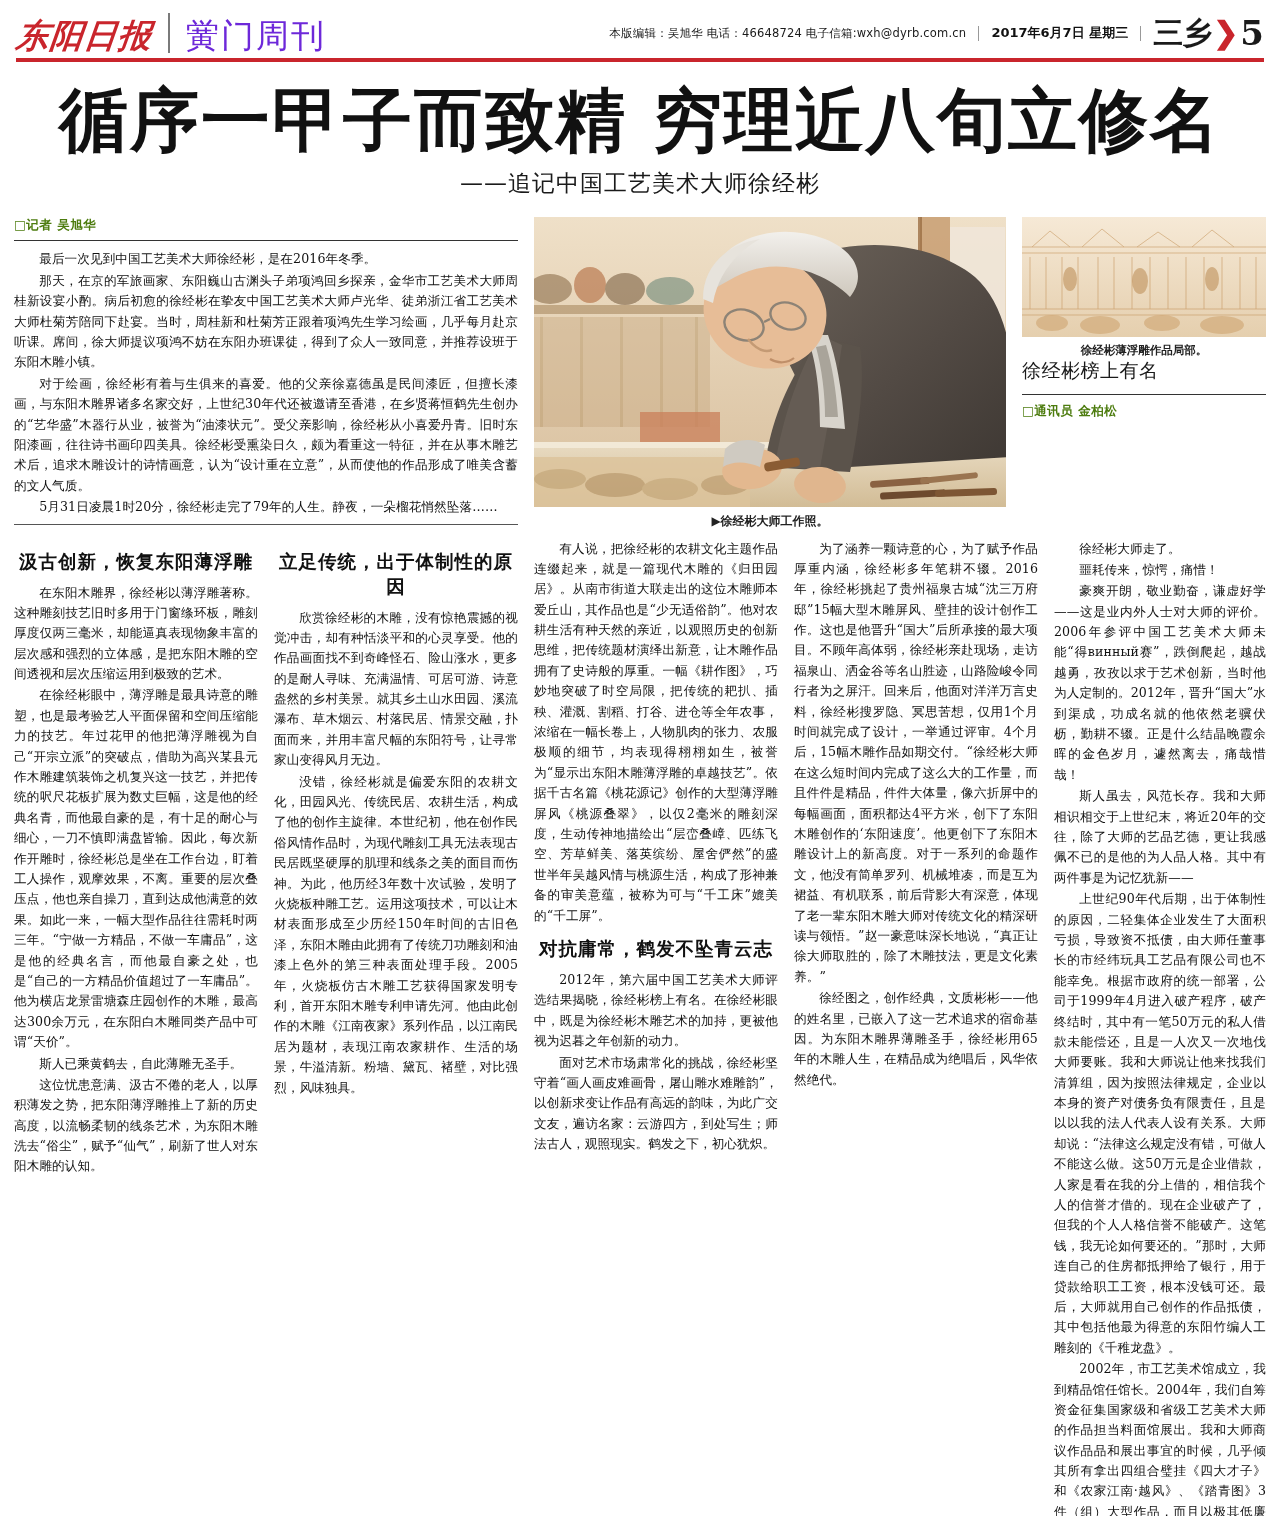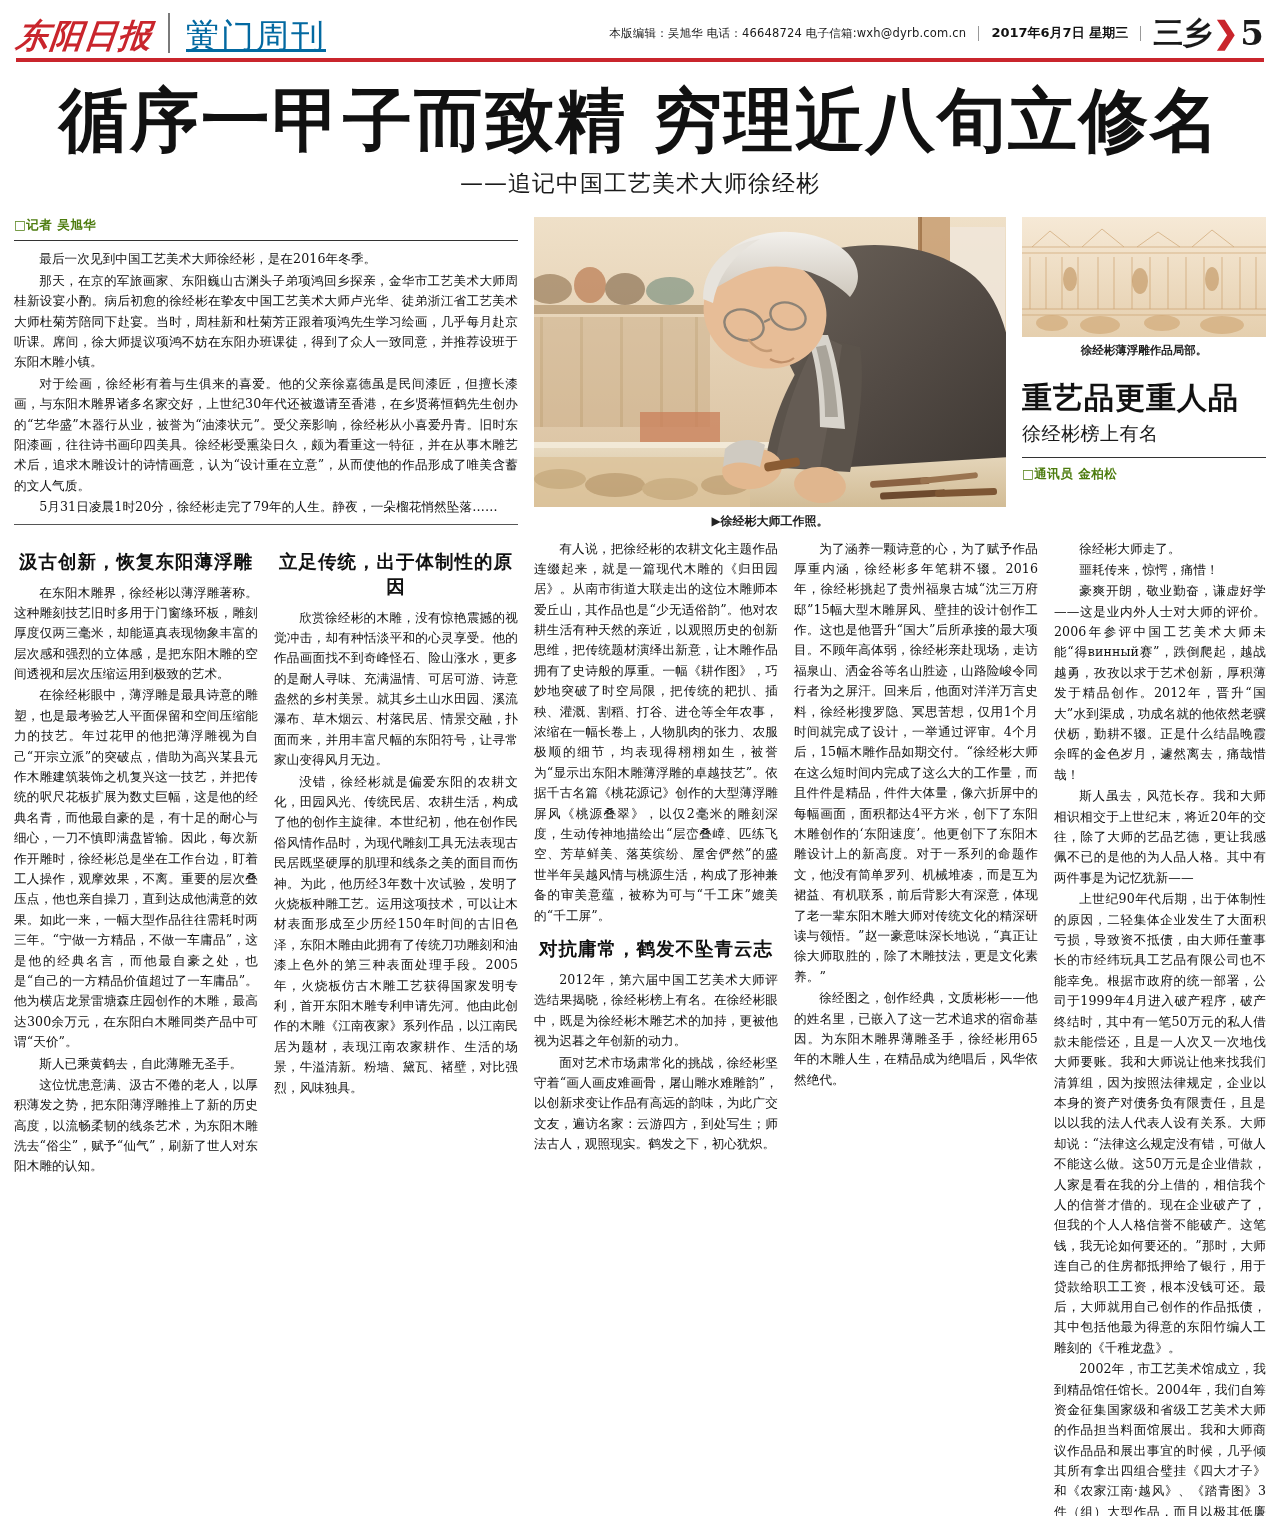--- a/index.html
+++ b/index.html
@@ -23,23 +23,22 @@
   .mast-left { display:flex; align-items:flex-end; gap:10px; }
   .mast-logo {
     font-family:"DejaVu Serif","Liberation Serif",serif;
     font-size:33px; font-weight:bold; color:#c9252c;
     font-style:italic; letter-spacing:1px; line-height:1;
     transform:skewX(-6deg); padding-bottom:4px;
   }
   .mast-div { width:2px; height:40px; background:#7a7a7a; margin:0 6px 3px 6px; }
   .mast-sub {
     font-family:"DejaVu Serif","Liberation Serif",serif;
-    font-size:33px; color:#0369a1; line-height:1; padding-bottom:4px;
+    font-size:33px; color:#6d28d9; line-height:1; padding-bottom:4px;
     letter-spacing:2px;
-    text-decoration:underline;
   }
   .mast-right { display:flex; align-items:center; gap:12px; padding-bottom:6px; }
   .mast-meta {
     font-size:11.5px; color:#1a1a1a; letter-spacing:.2px; white-space:nowrap;
   }
   .mast-vbar { width:1px; height:15px; background:#999; }
   .mast-date { font-size:13px; font-weight:bold; white-space:nowrap; }
   .mast-section {
     display:flex; align-items:center; gap:2px;
     font-family:"DejaVu Serif","Liberation Serif",serif;
@@ -304,21 +303,20 @@
               </g>
               <g fill="#bb8b53" opacity="0.55">
                 <ellipse cx="48" cy="62" rx="7" ry="12"></ellipse>
                 <ellipse cx="118" cy="64" rx="8" ry="13"></ellipse>
                 <ellipse cx="190" cy="62" rx="7" ry="12"></ellipse>
               </g>
             </svg>
           </div>
           <div class="cap-right">徐经彬薄浮雕作品局部。</div>
 
-          <div class="side-head">重艺品更重人品</div>
           <div class="side-sub">徐经彬榜上有名</div>
           <div class="hr-thin"></div>
           <div class="byline">□通讯员  金柏松</div>
         </div>
       </div>
     </div>
   </div>
 
   <div style="display:grid; grid-template-columns:244px 244px 244px 244px 1fr; gap:0 16px; margin-top:6px;">
 
@@ -344,21 +342,21 @@
     </div>
 
     <div class="colwrap">
       <p class="body">为了涵养一颗诗意的心，为了赋予作品厚重内涵，徐经彬多年笔耕不辍。2016年，徐经彬挑起了贵州福泉古城“沈三万府邸”15幅大型木雕屏风、壁挂的设计创作工作。这也是他晋升“国大”后所承接的最大项目。不顾年高体弱，徐经彬亲赴现场，走访福泉山、洒金谷等名山胜迹，山路险峻令同行者为之屏汗。回来后，他面对洋洋万言史料，徐经彬搜罗隐、冥思苦想，仅用1个月时间就完成了设计，一举通过评审。4个月后，15幅木雕作品如期交付。“徐经彬大师在这么短时间内完成了这么大的工作量，而且件件是精品，件件大体量，像六折屏中的每幅画面，面积都达4平方米，创下了东阳木雕创作的‘东阳速度’。他更创下了东阳木雕设计上的新高度。对于一系列的命题作文，他没有简单罗列、机械堆凑，而是互为裙益、有机联系，前后背影大有深意，体现了老一辈东阳木雕大师对传统文化的精深研读与领悟。”赵一豪意味深长地说，“真正让徐大师取胜的，除了木雕技法，更是文化素养。”</p>
       <p class="body">徐经图之，创作经典，文质彬彬——他的姓名里，已嵌入了这一艺术追求的宿命基因。为东阳木雕界薄雕圣手，徐经彬用65年的木雕人生，在精品成为绝唱后，风华依然绝代。</p>
     </div>
 
     <div class="colwrap">
       <p class="body">徐经彬大师走了。</p>
       <p class="body">噩耗传来，惊愕，痛惜！</p>
-      <p class="body">豪爽开朗，敬业勤奋，谦虚好学——这是业内外人士对大师的评价。2006年参评中国工艺美术大师未能“得винный赛”，跌倒爬起，越战越勇，孜孜以求于艺术创新，厚积薄发于精品创作。2012年，晋升“国大”水到渠成，功成名就的他依然老骥伏枥，勤耕不辍。正是什么结晶晚霞余晖的金色岁月，遽然离去，痛哉惜哉！</p>
+      <p class="body">豪爽开朗，敬业勤奋，谦虚好学——这是业内外人士对大师的评价。2006年参评中国工艺美术大师未能“得винный赛”，跌倒爬起，越战越勇，孜孜以求于艺术创新，当时他为人定制的。2012年，晋升“国大”水到渠成，功成名就的他依然老骥伏枥，勤耕不辍。正是什么结晶晚霞余晖的金色岁月，遽然离去，痛哉惜哉！</p>
       <p class="body">斯人虽去，风范长存。我和大师相识相交于上世纪末，将近20年的交往，除了大师的艺品艺德，更让我感佩不已的是他的为人品人格。其中有两件事是为记忆犹新——</p>
       <p class="body">上世纪90年代后期，出于体制性的原因，二轻集体企业发生了大面积亏损，导致资不抵债，由大师任董事长的市经纬玩具工艺品有限公司也不能幸免。根据市政府的统一部署，公司于1999年4月进入破产程序，破产终结时，其中有一笔50万元的私人借款未能偿还，且是一人次又一次地伐大师要账。我和大师说让他来找我们清算组，因为按照法律规定，企业以本身的资产对债务负有限责任，且是以以我的法人代表人设有关系。大师却说：“法律这么规定没有错，可做人不能这么做。这50万元是企业借款，人家是看在我的分上借的，相信我个人的信誉才借的。现在企业破产了，但我的个人人格信誉不能破产。这笔钱，我无论如何要还的。”那时，大师连自己的住房都抵押给了银行，用于贷款给职工工资，根本没钱可还。最后，大师就用自己创作的作品抵债，其中包括他最为得意的东阳竹编人工雕刻的《千稚龙盘》。</p>
       <p class="body">2002年，市工艺美术馆成立，我到精品馆任馆长。2004年，我们自筹资金征集国家级和省级工艺美术大师的作品担当料面馆展出。我和大师商议作品品和展出事宜的时候，几乎倾其所有拿出四组合璧挂《四大才子》和《农家江南·越风》、《踏青图》3件（组）大型作品，而且以极其低廉的成本价给了我们（当时他为人定制的《踏青图》价格比给精品馆3件的总价要高2万元。）他当时正值自己创业的起步阶段，于情于理，但为了支持精品馆的建成，忍痛割爱，让我们非常感动。</p>
 
     </div>
   </div>
 
 </div>
 
 </body></html>

